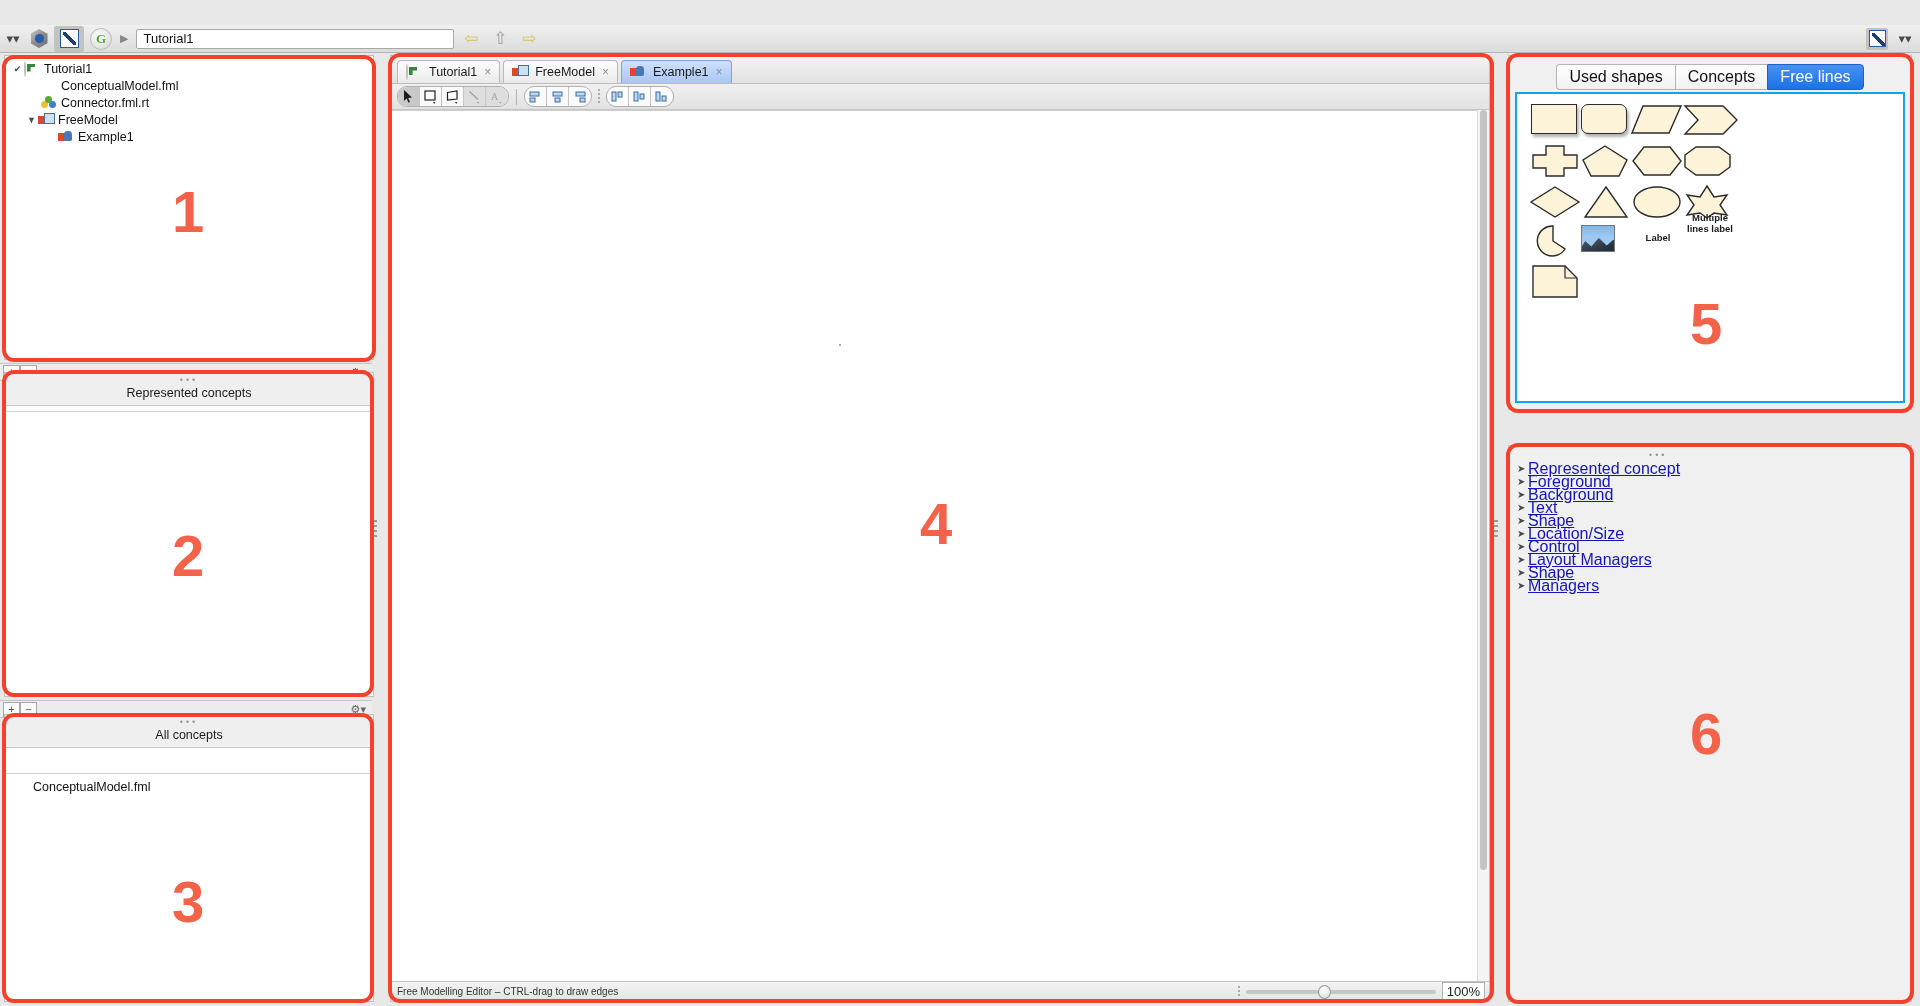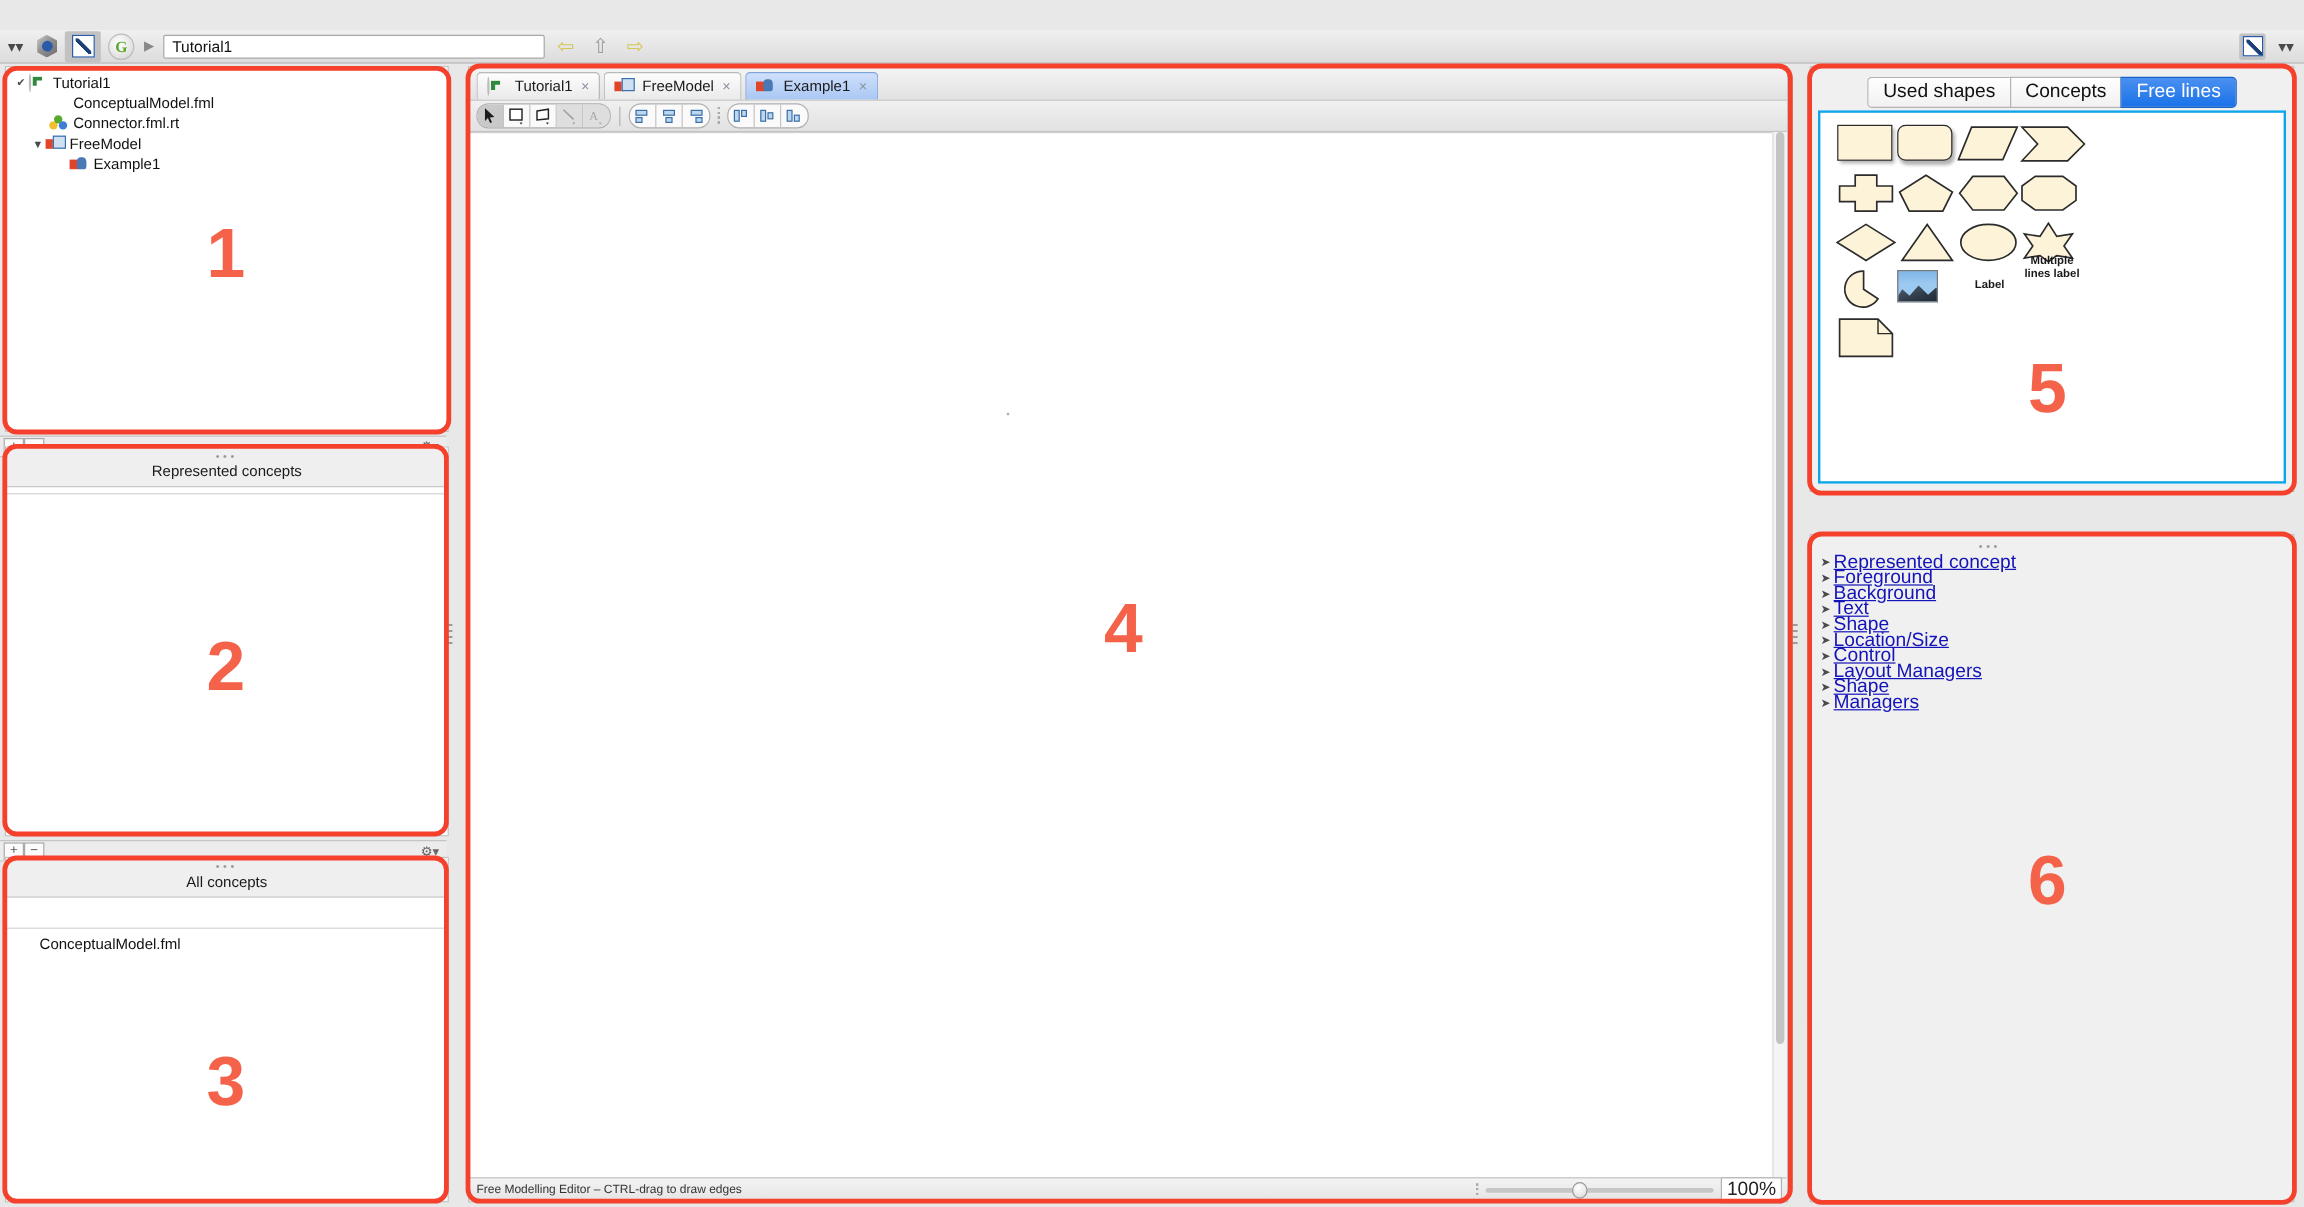--- a/index.html
+++ b/index.html
@@ -218,21 +218,21 @@
     position: absolute; left: 0; right: 0; bottom: 0; height: 20px;
     background: linear-gradient(to bottom, #f3f3f3, #e4e4e4);
     border-top: 1px solid #c4c4c4;
     display: flex; align-items: center; font-size: 10px; color: #333; padding-left: 6px;
   }
   .zoomwrap { position: absolute; right: 4px; display: flex; align-items: center; gap: 6px; }
   .sliderline { width: 190px; height: 4px; background: #c6c6c6; border-radius: 2px; position: relative; }
   .sliderknob { position: absolute; left: 72px; top: -5px; width: 13px; height: 14px;
                 background: radial-gradient(circle at 40% 30%, #ffffff, #d8d8d8);
                 border: 1px solid #9a9a9a; border-radius: 50%; }
-  .zoomval { border: 1px solid #b0b0b0; background: #fff; font-size: 16px; padding: 1px 4px; color:#222; }
+  .zoomval { border: 1px solid #b0b0b0; background: #fff; font-size: 13px; padding: 1px 4px; color:#222; }
 
   
   .rtabs { display: flex; justify-content: center; padding-top: 8px; }
   .rtab {
     font-size: 16px; padding: 3px 12px; border: 1px solid #b4b4b4;
     background: linear-gradient(to bottom,#ffffff,#f1f1f1); color: #111;
     border-right: none;
   }
   .rtab:first-child { border-radius: 4px 0 0 4px; }
   .rtab:last-child { border-radius: 0 4px 4px 0; border-right: 1px solid #b4b4b4; }

